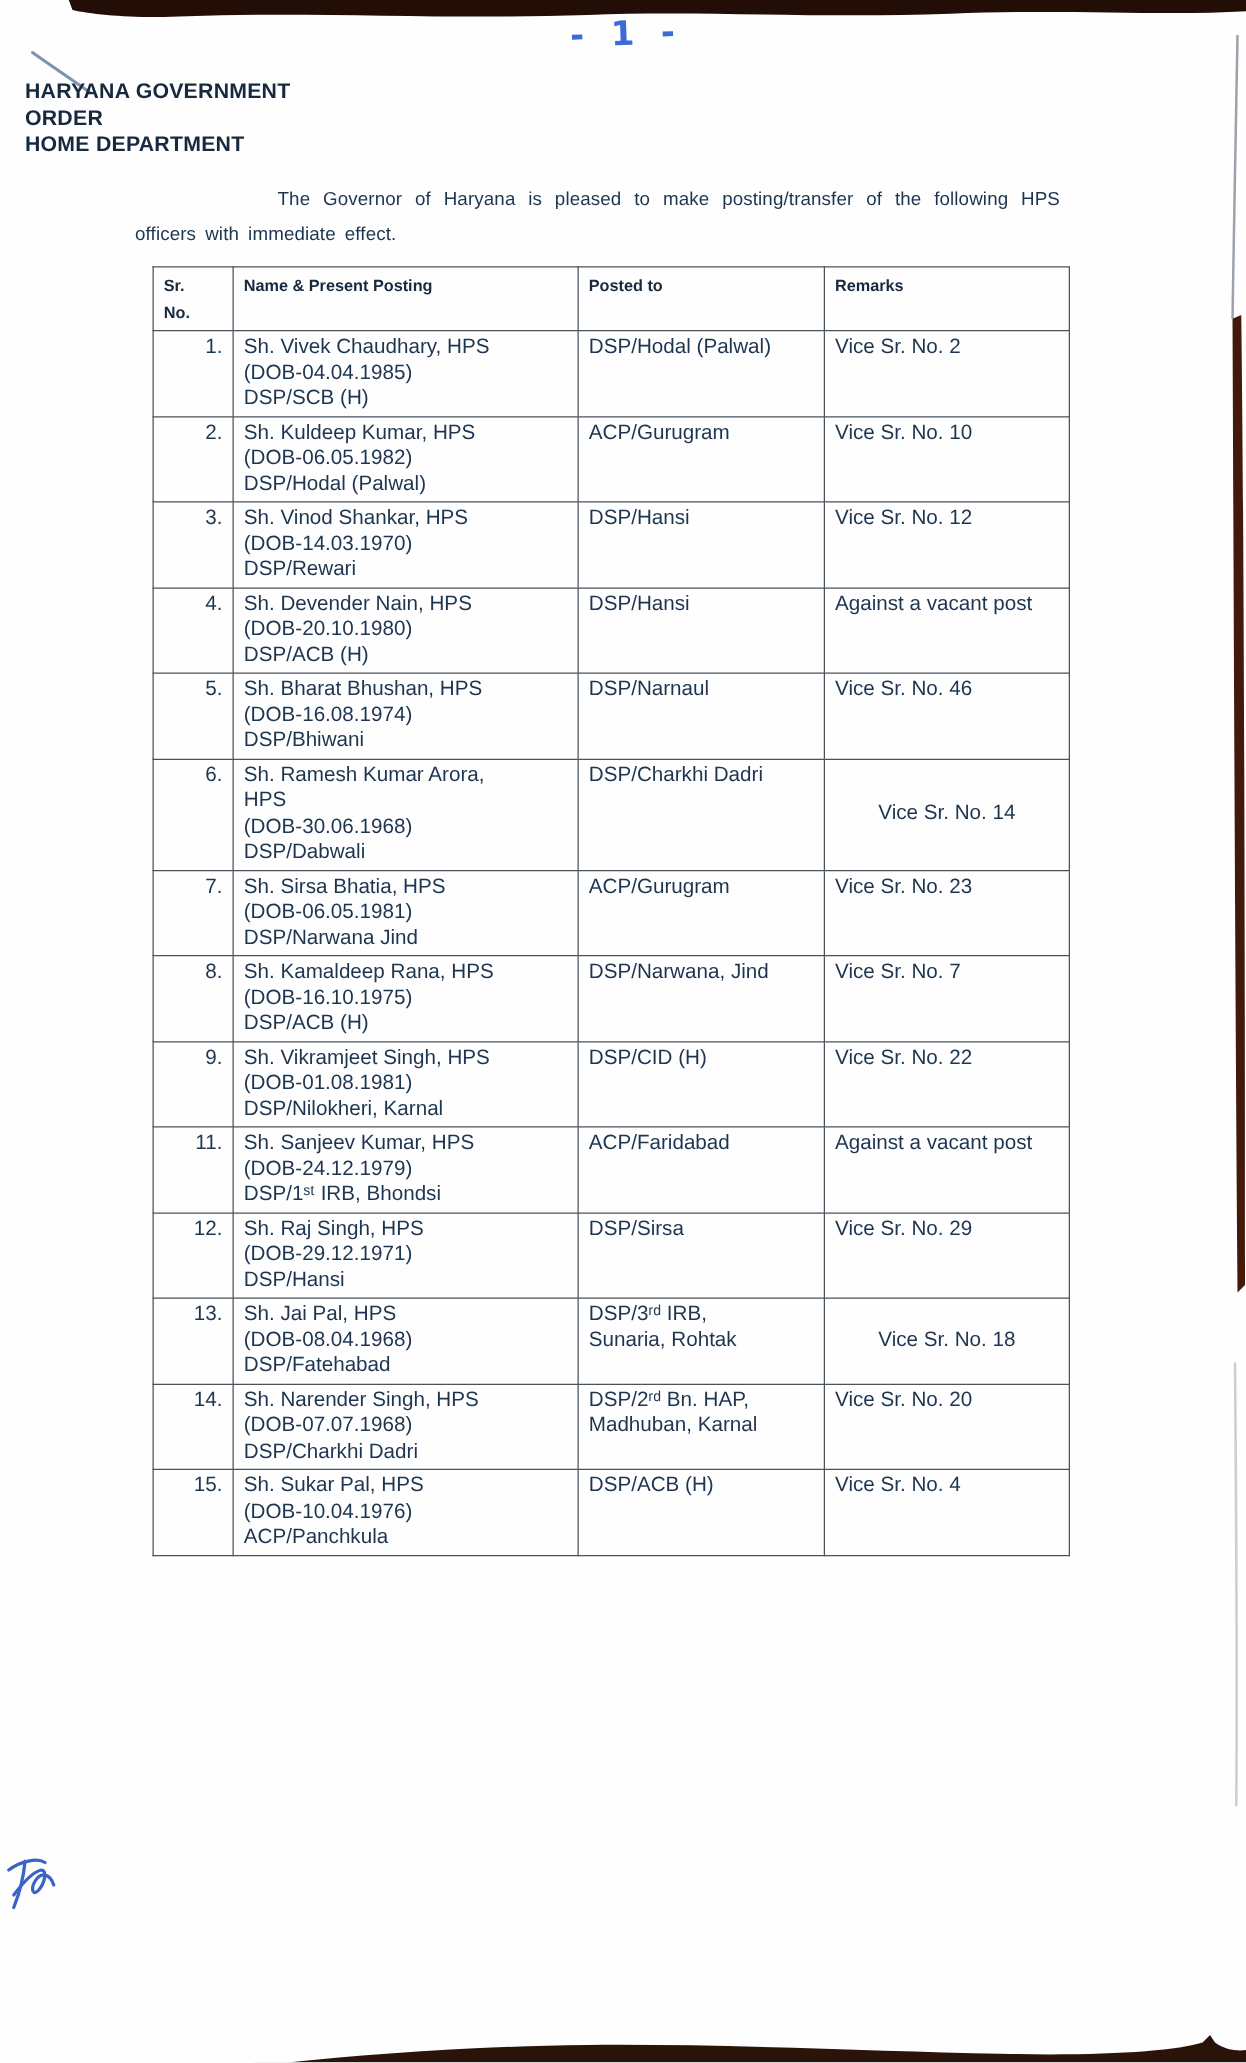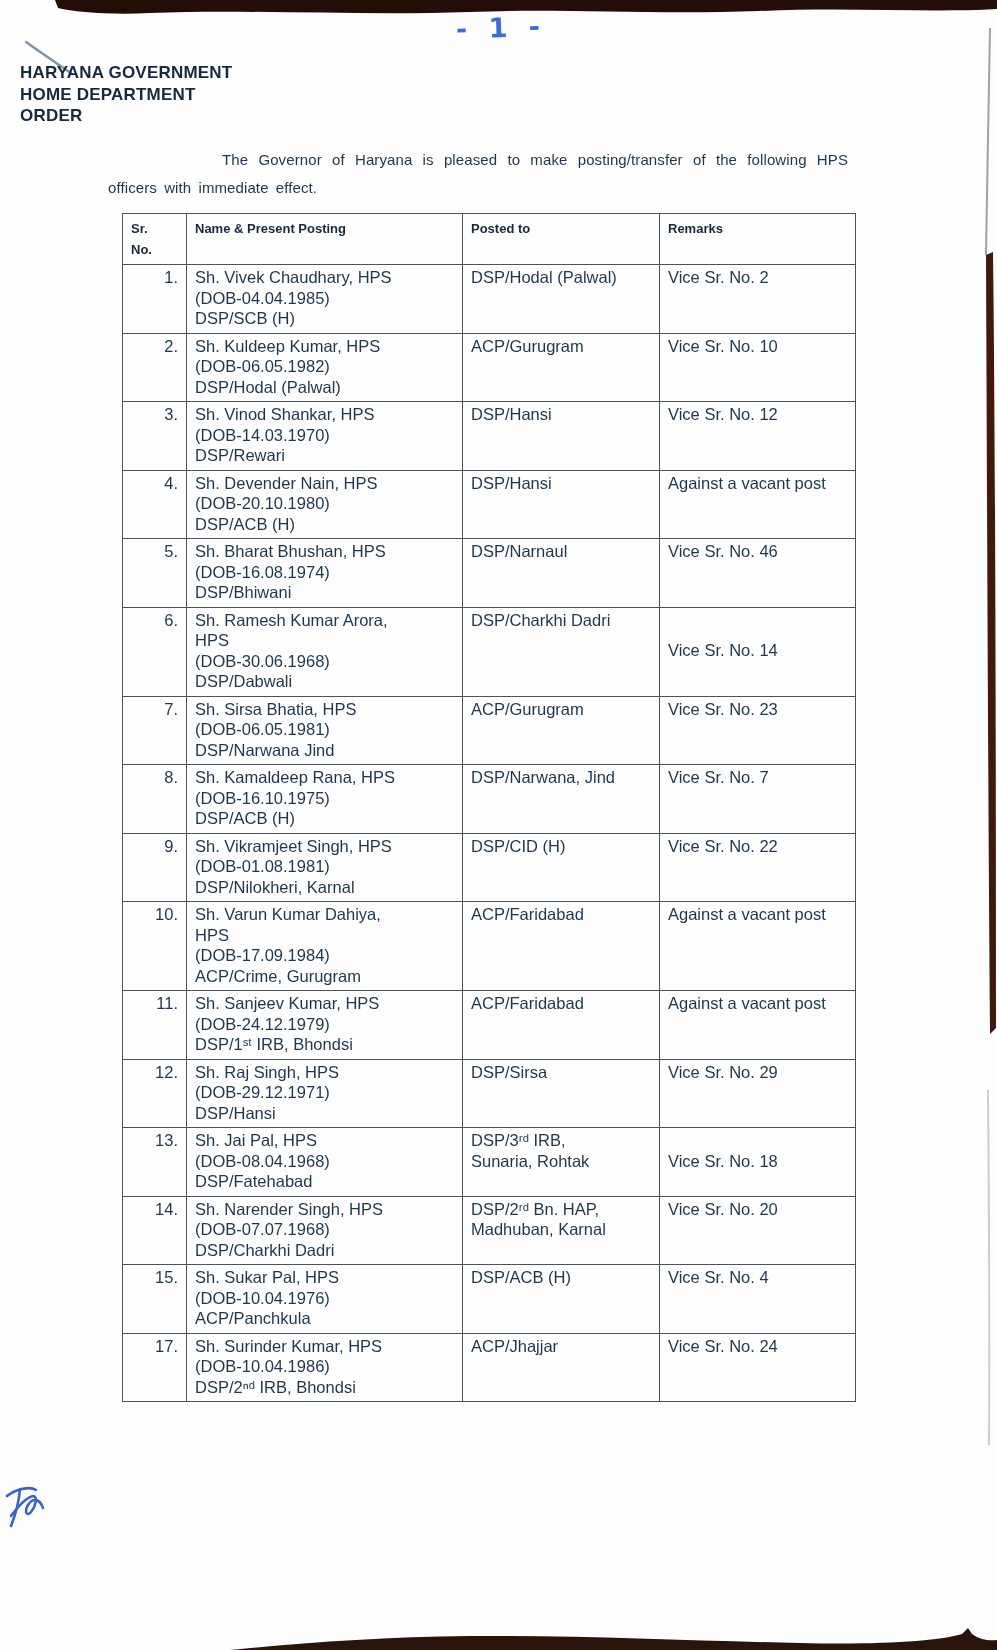--- a/index.html
+++ b/index.html
@@ -33,21 +33,21 @@
   table.order th, table.order td{
     border:1.4px solid #4a535c;vertical-align:top;
     padding:2px 8px 4px 8px;font-size:16.5px;line-height:20.5px;
     overflow:hidden;
   }
   table.order th{
     font-size:13px;font-weight:bold;text-align:left;color:#16293f;
     white-space:pre-line;padding-top:4px;line-height:21px;
   }
   td.sr{text-align:right;padding-right:7px;}
-  td.remarks.middle{vertical-align:middle;}
+  td.remarks.middle{vertical-align:middle;text-align:center;}
   .c-sr{width:64px;} .c-name{width:276px;} .c-posted{width:197px;} .c-remarks{width:196px;}
 </style>
 </head>
 <body>
 
 <div class="page">
 
   <svg class="scan-svg" viewBox="0 0 997 1650" xmlns="http://www.w3.org/2000/svg">
 
     <path fill="#220e06" d="M55,0 L997,0 L997,9 C930,13 850,7 760,11 C650,15 560,8 470,12 C360,16 250,9 150,13 C110,15 75,12 58,8 Z"></path>
@@ -64,22 +64,22 @@
       <path d="M7,1496 C16,1489 30,1486 36,1490"></path>
       <path d="M20,1489 C19,1501 15,1516 11,1526"></path>
       <path d="M11,1516 C20,1504 28,1497 33,1496 C38,1496 36,1506 31,1512 C27,1517 24,1512 28,1505 C33,1497 40,1499 43,1508"></path>
     </g>
   </svg>
 
   <div class="pagenum" style="color:#3a6bd6;">- 1 -</div>
 
   <div class="doc-header">
     <div>HARYANA GOVERNMENT</div>
+    <div>ORDER</div>
     <div>HOME DEPARTMENT</div>
-    <div>ORDER</div>
   </div>
 
   <div class="intro">The Governor of Haryana is pleased to make posting/transfer of the following HPS officers with immediate effect.</div>
 
   <table class="order">
     <colgroup>
       <col class="c-sr">
         <col class="c-name">
         <col class="c-posted">
         <col class="c-remarks">
@@ -234,37 +234,20 @@
           </td>
           <td class="posted">
             <div>DSP/CID (H)</div>
           </td>
           <td class="remarks">
             <div>Vice Sr. No. 22</div>
           </td>
         </tr>
         <tr>
           <td class="sr">
-            <div>10.</div>
-          </td>
-          <td class="name">
-            <div>Sh. Varun Kumar Dahiya,</div>
-            <div>HPS</div>
-            <div>(DOB-17.09.1984)</div>
-            <div>ACP/Crime, Gurugram</div>
-          </td>
-          <td class="posted">
-            <div>ACP/Faridabad</div>
-          </td>
-          <td class="remarks">
-            <div>Against a vacant post</div>
-          </td>
-        </tr>
-        <tr>
-          <td class="sr">
             <div>11.</div>
           </td>
           <td class="name">
             <div>Sh. Sanjeev Kumar, HPS</div>
             <div>(DOB-24.12.1979)</div>
             <div>DSP/1ˢᵗ IRB, Bhondsi</div>
           </td>
           <td class="posted">
             <div>ACP/Faridabad</div>
           </td>
@@ -331,32 +314,16 @@
             <div>(DOB-10.04.1976)</div>
             <div>ACP/Panchkula</div>
           </td>
           <td class="posted">
             <div>DSP/ACB (H)</div>
           </td>
           <td class="remarks">
             <div>Vice Sr. No. 4</div>
           </td>
         </tr>
-        <tr>
-          <td class="sr">
-            <div>17.</div>
-          </td>
-          <td class="name">
-            <div>Sh. Surinder Kumar, HPS</div>
-            <div>(DOB-10.04.1986)</div>
-            <div>DSP/2ⁿᵈ IRB, Bhondsi</div>
-          </td>
-          <td class="posted">
-            <div>ACP/Jhajjar</div>
-          </td>
-          <td class="remarks">
-            <div>Vice Sr. No. 24</div>
-          </td>
-        </tr>
       </tbody>
   </table>
 
 </div>
 
 </body></html>

